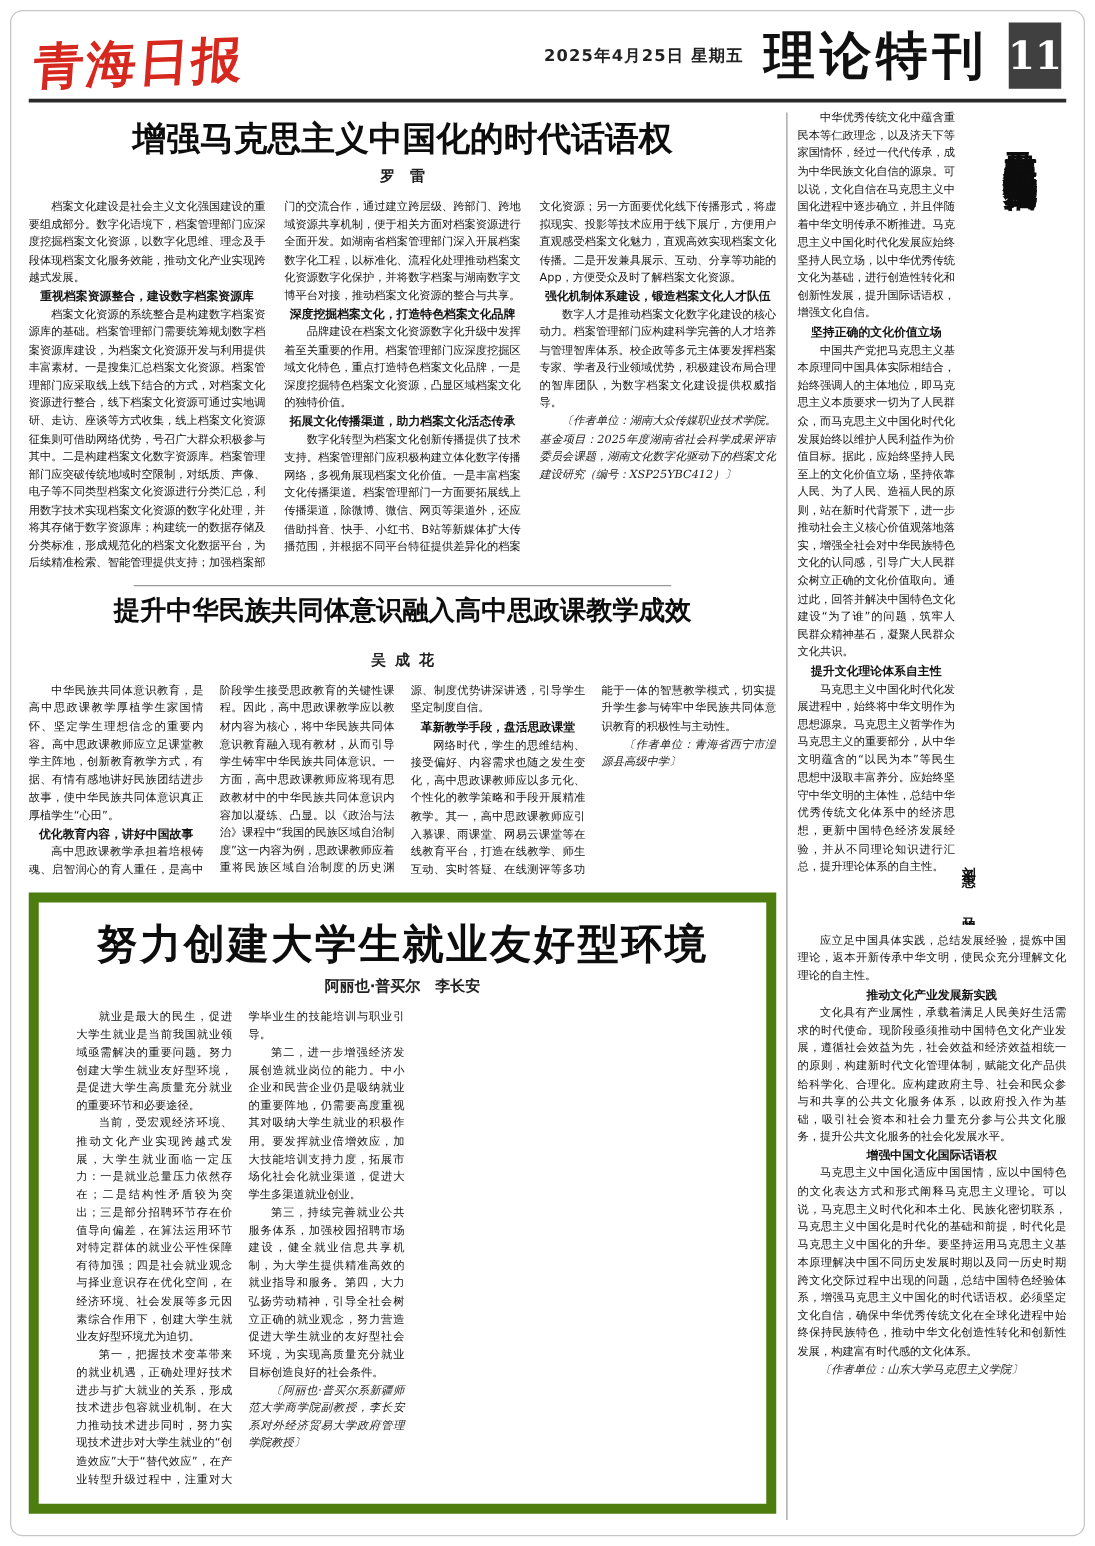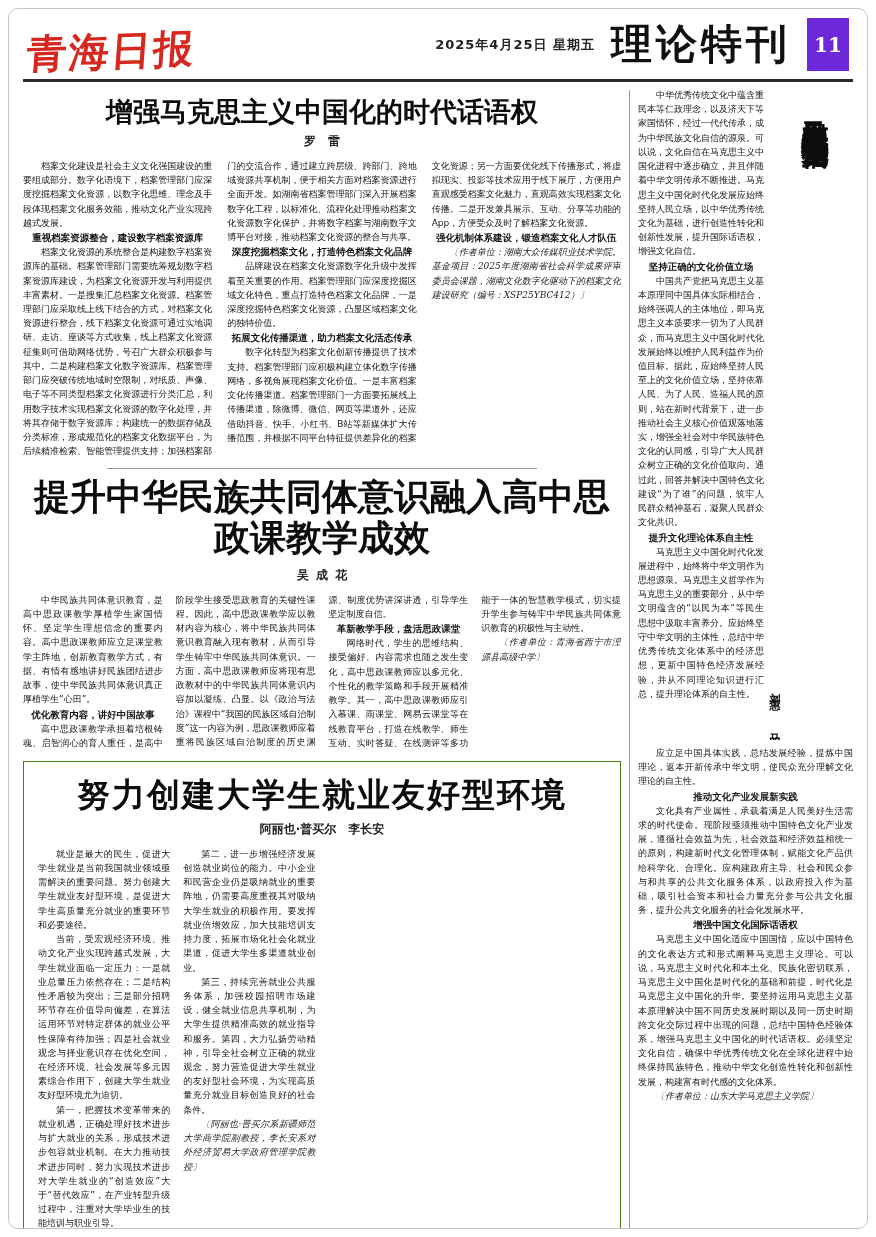--- a/index.html
+++ b/index.html
@@ -5,21 +5,21 @@
   html,body { margin:0; padding:0; background:#ffffff; }
   body { width:876px; height:1237px; position:relative; font-family:"DejaVu Sans","Liberation Sans",sans-serif; color:#111; }
   .page { position:absolute; top:8px; left:8px; right:8px; bottom:8px; border:1px solid #c5c5c5; border-radius:10px; padding:12px 14px 10px; overflow:hidden; background:#fff; }
 
   
   .masthead { height:52px; display:flex; align-items:flex-end; justify-content:space-between; padding:0 4px; }
   .logo { color:#d6281e; font-size:40px; font-weight:bold; font-family:"DejaVu Serif","Liberation Serif",serif; transform:skewX(-6deg) rotate(-2deg); letter-spacing:2px; line-height:1; padding-bottom:2px; }
   .m-right { display:flex; align-items:center; gap:16px; padding-bottom:2px; }
   .m-date { font-size:13px; font-weight:bold; color:#222; letter-spacing:1px; }
   .m-section { font-size:41px; font-weight:900; letter-spacing:4px; line-height:1; }
-  .m-pagenum { width:42px; height:53px; background:#6d28d9; color:#fff; font-size:20px; font-weight:bold; display:flex; align-items:center; justify-content:center; font-family:"DejaVu Serif","Liberation Serif",serif; }
+  .m-pagenum { width:42px; height:53px; background:#404040; color:#fff; font-size:31px; font-weight:bold; display:flex; align-items:center; justify-content:center; font-family:"DejaVu Serif","Liberation Serif",serif; }
   .head-rule { border-top:3px solid #2b2b2b; margin:6px 0 6px; }
 
   
   .content { display:flex; align-items:stretch; }
   .col-left { width:598px; }
   .v-divider { width:1px; background:#9a9a9a; margin:2px 8px 0; }
   .col-right { flex:1; position:relative; }
 
   
   .a-title { text-align:center; font-weight:900; color:#0d0d0d; line-height:1.15; }
@@ -31,29 +31,29 @@
   .sub { font-weight:bold; text-align:center; font-size:9.5px; margin:3px 0; text-indent:0 !important; }
   .note { font-family:"DejaVu Serif","Liberation Serif",serif; font-style:italic; margin-top:9px; color:#1c1c1c; }
 
   
   .a1-title { font-size:27px; margin:8px 0 2px; }
   .a1-byline { margin:6px 0 9px; }
   .a1-body { column-count:3; column-gap:15px; column-fill:auto; height:300px; overflow:hidden; }
   .sep { width:430px; margin:9px auto 7px; border-top:1px solid #999; }
 
   
-  .a2-title { font-size:36px; margin:4px 0 8px; }
+  .a2-title { font-size:21px; margin:4px 0 20px; }
   .a2-byline { margin:6px 0 9px; }
   .a2-body { column-count:4; column-gap:13px; column-fill:auto; height:158px; overflow:hidden; }
 
   
-  .a3-box { border:1px solid #4d7c0f; margin-top:10px; padding:8px 14px 10px; }
+  .a3-box { border:8px solid #4d7c0f; margin-top:10px; padding:8px 14px 10px; }
   .a3-title { font-size:33px; letter-spacing:2px; margin:6px 0 2px; }
   .a3-byline { margin:7px 0 9px; }
-  .a3-body { column-count:4; column-gap:13px; column-fill:auto; height:386px; overflow:hidden; }
+  .a3-body { column-count:4; column-gap:13px; column-fill:auto; height:386px; overflow:hidden;margin-left:16px; }
 
   
   .a4-top { display:flex; height:652px; overflow:hidden; }
   .a4-textcol { width:126px; overflow:hidden; }
   .a4-headzone { flex:1; position:relative; }
   .a4-title { writing-mode:vertical-rl; text-orientation:upright; font-size:27px; font-weight:900; line-height:1.05; letter-spacing:1px; position:absolute; top:12px; right:24px; color:#0d0d0d; }
   .a4-byline { writing-mode:vertical-rl; text-orientation:upright; font-size:11px; font-weight:bold; position:absolute; bottom:6px; left:2px; letter-spacing:3px; white-space:pre; }
   .a4-bottom { margin-top:6px; height:470px; overflow:hidden; }
 </style>
 </head>
@@ -80,20 +80,21 @@
         <div class="byline a1-byline sp2">罗雷</div>
         <div class="body a1-body">
           <p>档案文化建设是社会主义文化强国建设的重要组成部分。数字化语境下，档案管理部门应深度挖掘档案文化资源，以数字化思维、理念及手段体现档案文化服务效能，推动文化产业实现跨越式发展。</p>
           <p class="sub">重视档案资源整合，建设数字档案资源库</p>
           <p>档案文化资源的系统整合是构建数字档案资源库的基础。档案管理部门需要统筹规划数字档案资源库建设，为档案文化资源开发与利用提供丰富素材。一是搜集汇总档案文化资源。档案管理部门应采取线上线下结合的方式，对档案文化资源进行整合，线下档案文化资源可通过实地调研、走访、座谈等方式收集，线上档案文化资源征集则可借助网络优势，号召广大群众积极参与其中。二是构建档案文化数字资源库。档案管理部门应突破传统地域时空限制，对纸质、声像、电子等不同类型档案文化资源进行分类汇总，利用数字技术实现档案文化资源的数字化处理，并将其存储于数字资源库；构建统一的数据存储及分类标准，形成规范化的档案文化数据平台，为后续精准检索、智能管理提供支持；加强档案部门的交流合作，通过建立跨层级、跨部门、跨地域资源共享机制，便于相关方面对档案资源进行全面开发。如湖南省档案管理部门深入开展档案数字化工程，以标准化、流程化处理推动档案文化资源数字化保护，并将数字档案与湖南数字文博平台对接，推动档案文化资源的整合与共享。</p>
           <p class="sub">深度挖掘档案文化，打造特色档案文化品牌</p>
           <p>品牌建设在档案文化资源数字化升级中发挥着至关重要的作用。档案管理部门应深度挖掘区域文化特色，重点打造特色档案文化品牌，一是深度挖掘特色档案文化资源，凸显区域档案文化的独特价值。</p>
           <p class="sub">拓展文化传播渠道，助力档案文化活态传承</p>
           <p>数字化转型为档案文化创新传播提供了技术支持。档案管理部门应积极构建立体化数字传播网络，多视角展现档案文化价值。一是丰富档案文化传播渠道。档案管理部门一方面要拓展线上传播渠道，除微博、微信、网页等渠道外，还应借助抖音、快手、小红书、B站等新媒体扩大传播范围，并根据不同平台特征提供差异化的档案文化资源；另一方面要优化线下传播形式，将虚拟现实、投影等技术应用于线下展厅，方便用户直观感受档案文化魅力，直观高效实现档案文化传播。二是开发兼具展示、互动、分享等功能的App，方便受众及时了解档案文化资源。</p>
           <p class="sub">强化机制体系建设，锻造档案文化人才队伍</p>
+          <p>数字人才是推动档案文化数字化建设的核心动力。档案管理部门应构建科学完善的人才培养与管理智库体系。校企政等多元主体要发挥档案专家、学者及行业领域优势，积极建设布局合理的智库团队，为数字档案文化建设提供权威指导。</p>
           <p class="note">〔作者单位：湖南大众传媒职业技术学院。基金项目：2025年度湖南省社会科学成果评审委员会课题，湖南文化数字化驱动下的档案文化建设研究（编号：XSP25YBC412）〕</p>
         </div>
       </article>
 
       <div class="sep"></div>
 
       <article>
         <h1 class="a-title a2-title">提升中华民族共同体意识融入高中思政课教学成效</h1>
         <div class="byline a2-byline sp3">吴成花</div>
         <div class="body a2-body">

